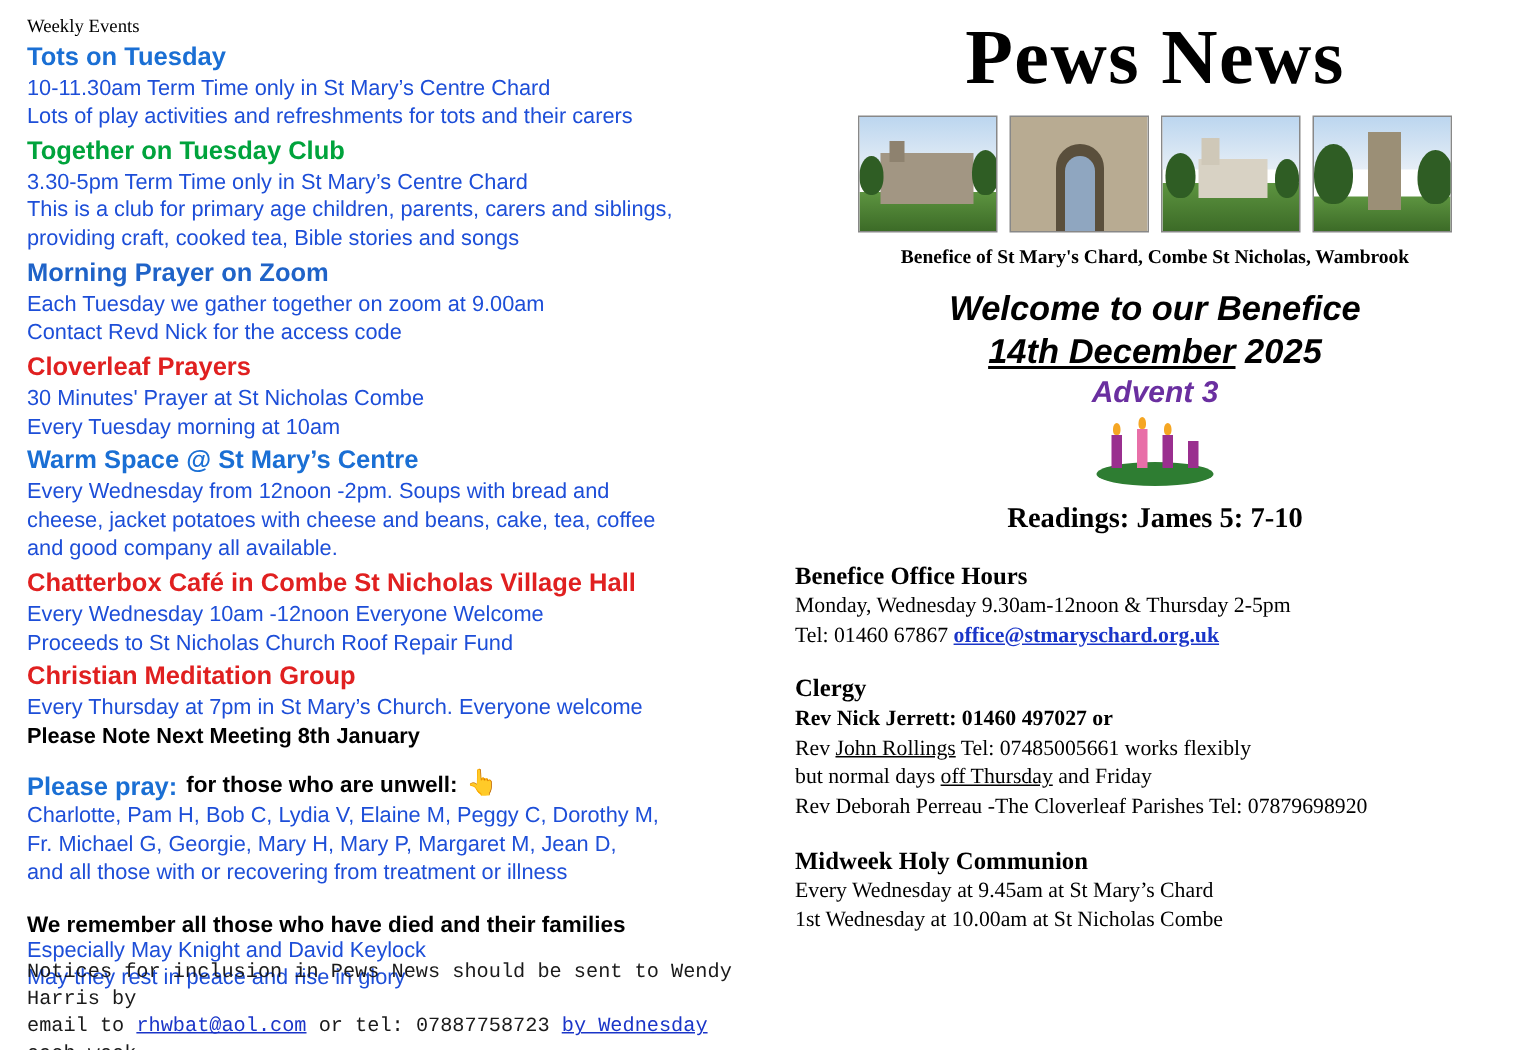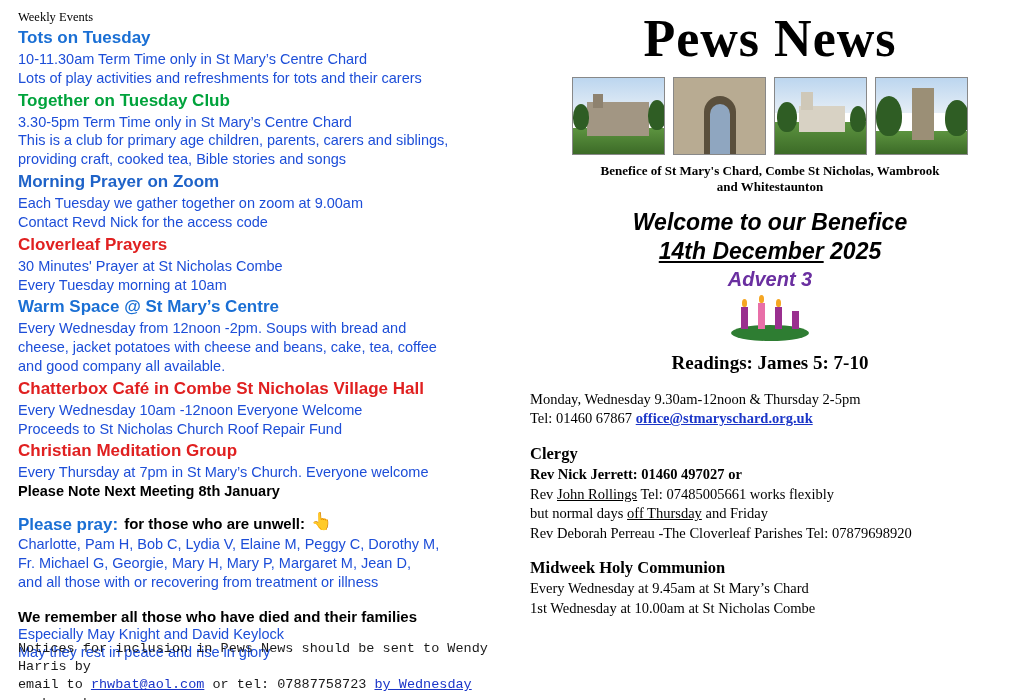--- a/index.html
+++ b/index.html
@@ -333,21 +333,20 @@
       <div class="photo">
         <div class="ph-sky"></div>
         <div class="ph-grass" style="height:30%;"></div>
         <div class="ph-bld" style="left:36px; top:10px; width:22px; height:52px; background:#9b8f76;"></div>
         <div class="ph-tree" style="left:0px; top:18px; width:26px; height:40px;"></div>
         <div class="ph-tree" style="right:-2px; top:22px; width:24px; height:36px;"></div>
       </div>
     </div>
 
     <div class="benefice-line">Benefice of St Mary's Chard, Combe St Nicholas, Wambrook</div>
-    <div class="benefice-line">and Whitestaunton</div>
 
     <div class="welcome">
       <div>Welcome to our Benefice</div>
       <div>
         <span class="dateu">14th  December</span><span> 2025</span>
       </div>
     </div>
 
     <div class="advent">Advent 3</div>
 
@@ -366,20 +365,21 @@
     </div>
 
     <div class="readings">
       <div>
         <span>Readings:</span>
         <span>James 5: 7-10</span>
       </div>
     </div>
 
     <div class="r-block">
+      <div class="r-h">Benefice Office Hours</div>
       <div class="r-t">Monday, Wednesday 9.30am-12noon &amp; Thursday 2-5pm</div>
       <div class="r-t">
         <span>Tel: 01460 67867 </span><a class="r-link" href="#">office@stmaryschard.org.uk</a>
       </div>
     </div>
 
     <div class="r-block">
       <div class="r-h">Clergy</div>
       <div class="r-tb">Rev Nick Jerrett: 01460 497027 or</div>
       <div class="r-t">

